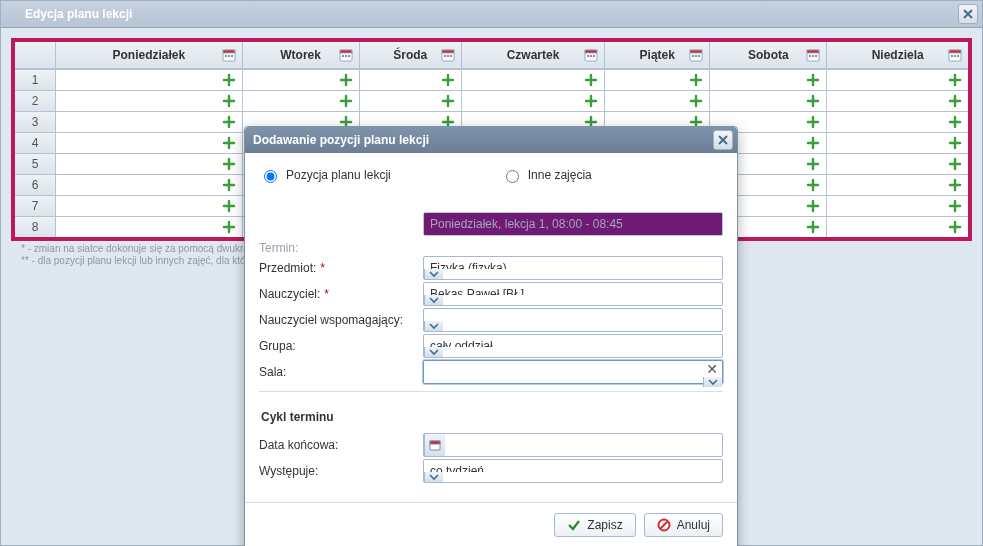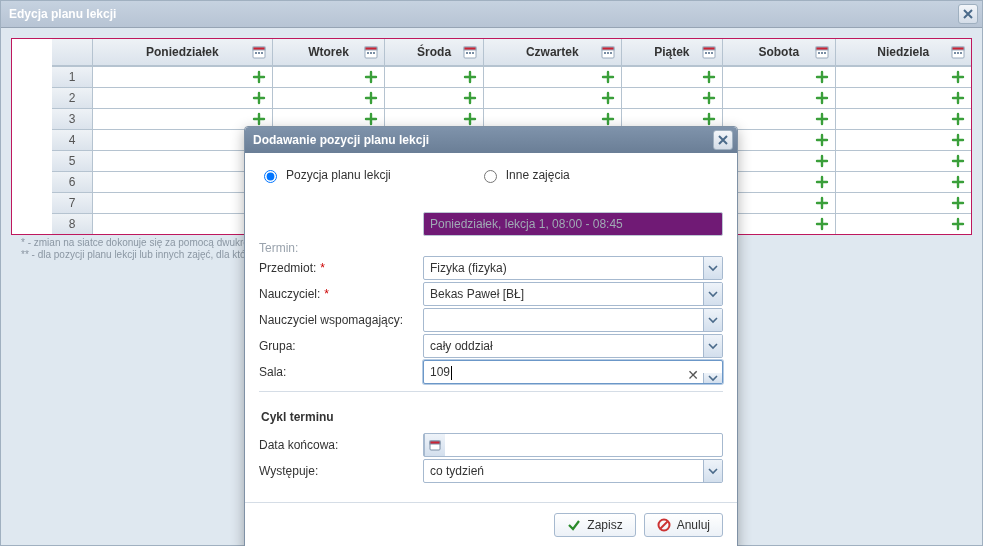--- a/index.html
+++ b/index.html
@@ -7,37 +7,37 @@
     font-family: Arial, Helvetica, sans-serif; font-size: 12px;
     color: #333; background: #dfe8f0; overflow: hidden;
   }
   .outer-panel {
     position: absolute; left:0; top:0; right:0; bottom:0;
     border: 1px solid #a0b0c0;
   }
   .outer-header {
     background: linear-gradient(#c6d2e0,#b7c4d4);
     color: #fff; font-weight: bold; font-size: 12px;
-    padding: 4px 8px; height: 18px; line-height: 18px;
+    padding: 4px 24px; height: 18px; line-height: 18px;
     border-bottom: 1px solid #96a4b4;
     position: relative;
   }
   .outer-close {
     position: absolute; right: 4px; top: 3px;
     width: 18px; height: 18px; display:flex; align-items:center; justify-content:center;
     background: linear-gradient(#f3f6fa,#d4dde8);
     border: 1px solid #9fb0c0; border-radius: 3px;
     color:#4a6a8a; font-weight:bold; cursor:pointer;
   }
   .grid-wrap {
     margin: 10px;
   }
   table.grid {
     width: 100%; border-collapse: separate; border-spacing:0;
-    border: 1px solid #be185d; background: #fff; padding-left: 40px;
+    border: 4px solid #be185d; background: #fff;
   }
   table.grid th {
     background: linear-gradient(#eef2f6,#dbe3ec);
     color: #333; font-weight: bold; font-size: 12px;
     border-left: 1px solid #b5c3d0; border-bottom: 1px solid #b5c3d0;
     height: 26px; padding: 0 6px; text-align: center; position: relative;
   }
   table.grid th:first-child { border-left: none; }
   table.grid td {
     border-left: 1px solid #b5c3d0; border-top: 1px solid #b5c3d0;
@@ -77,34 +77,34 @@
     position:relative;
   }
   .modal-close {
     position:absolute; right:4px; top:3px;
     width:18px; height:18px; display:flex; align-items:center; justify-content:center;
     background: linear-gradient(#f3f6fa,#d4dde8);
     border:1px solid #9fb0c0; border-radius:3px;
     color:#4a6a8a; font-weight:bold; cursor:pointer;
   }
   .modal-body { padding: 14px 14px 4px; }
-  .radio-row { display:flex; gap: 88px; margin-bottom: 10px;}
+  .radio-row { display:flex; gap: 110px; margin-bottom: 10px;}
   .radio-row label { display:flex; align-items:center; gap:6px; cursor:pointer;}
   .form-row { display:flex; align-items:center; min-height: 26px; }
   .form-row .lbl { width: 164px; color:#333; }
   .form-row .lbl.disabled { color:#9aa3ad;margin-top:48px; }
   .req { color:#c00; margin-left:4px;}
   .form-row .ctrl { flex: 1; position:relative; }
   .readonly-box {
     border:1px solid #bcc7d3; background:#701a75; color:#a0aab4;
     padding:3px 6px; height:16px; line-height:16px; border-radius:2px;
   }
   .combo {
     display:flex; align-items:stretch; border:1px solid #a6b9cf;
-    border-radius:2px; height:22px; background:#fff; position:relative;
+    border-radius:2px; height:22px; background:#fff; position:relative;flex-direction:column;
   }
   .combo .txt {
     flex:1; padding:0 6px; font-size:12px; line-height:22px; color:#333;
     white-space: nowrap; overflow: hidden;
   }
   .combo .clear-btn {
     width:20px; display:flex; align-items:center; justify-content:center;
     color:#555; cursor:pointer; font-size:14px;
   }
   .combo .dd-btn {

